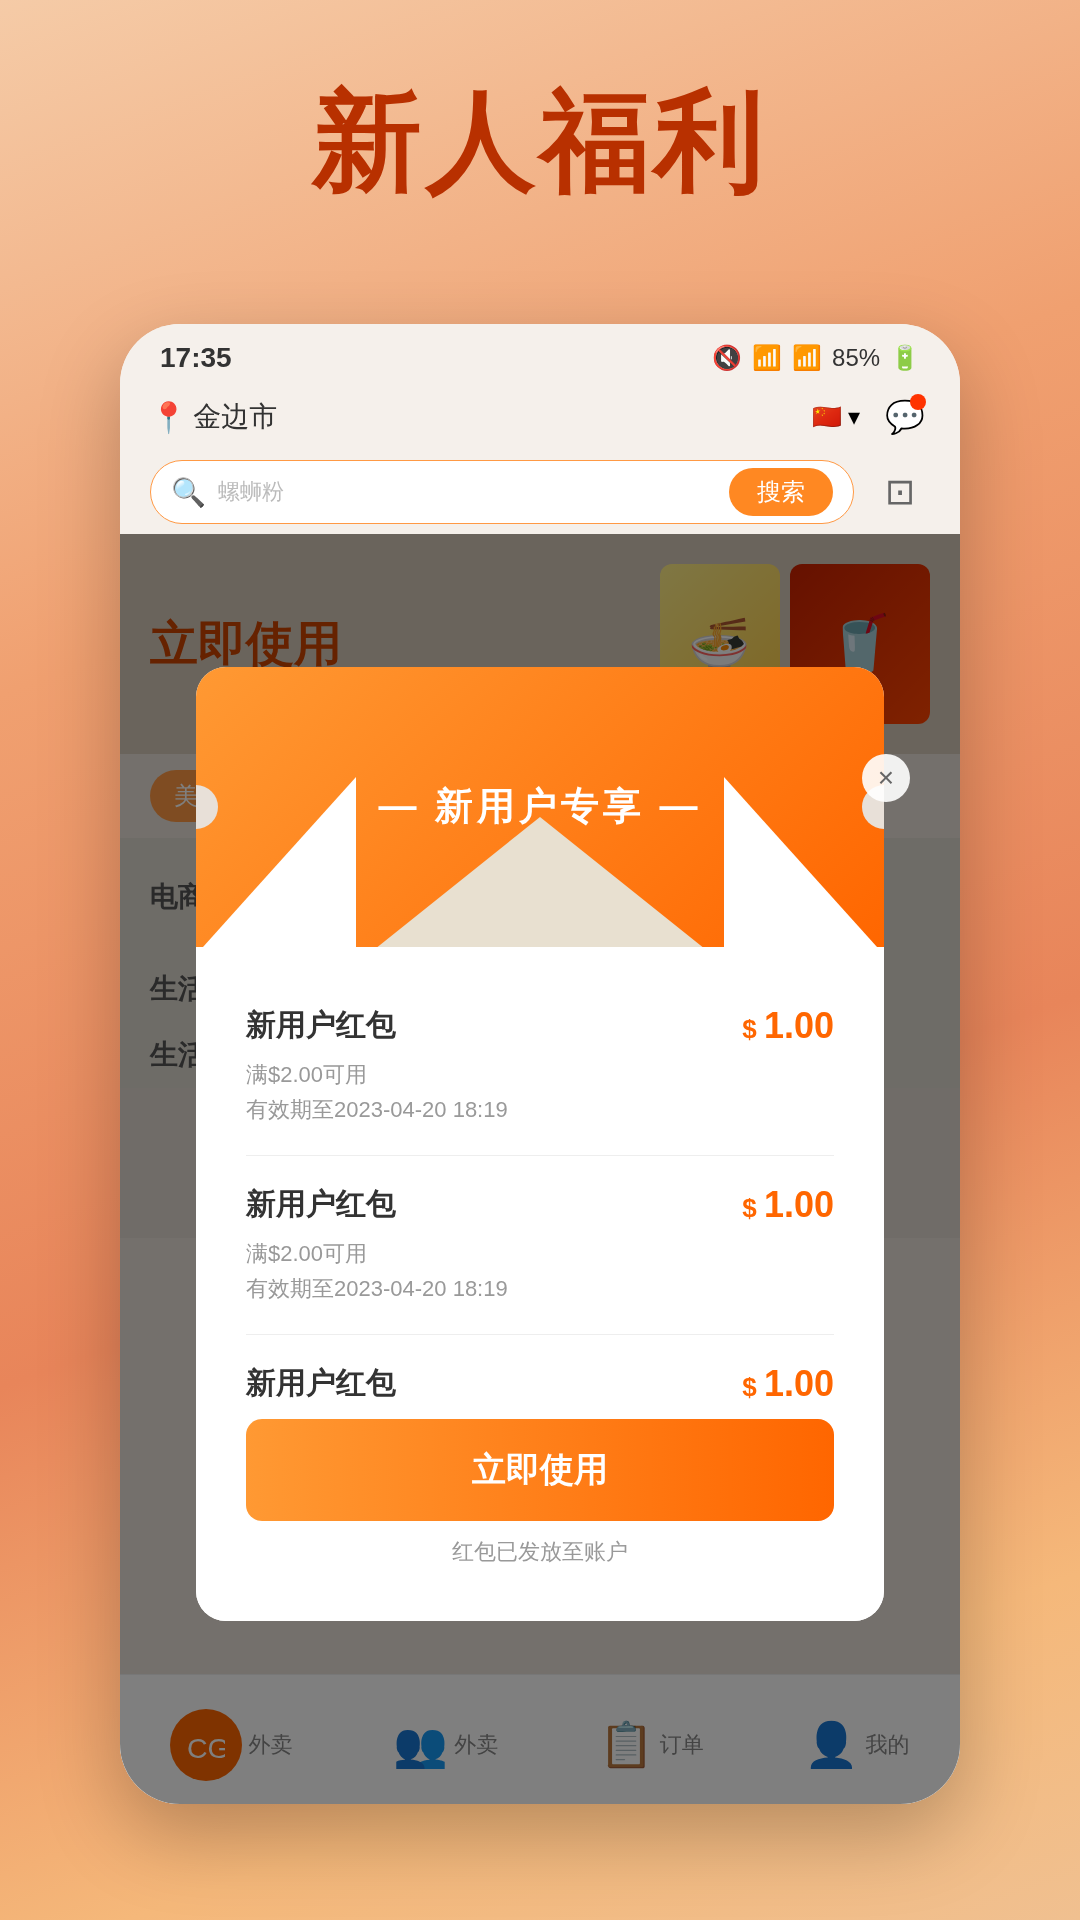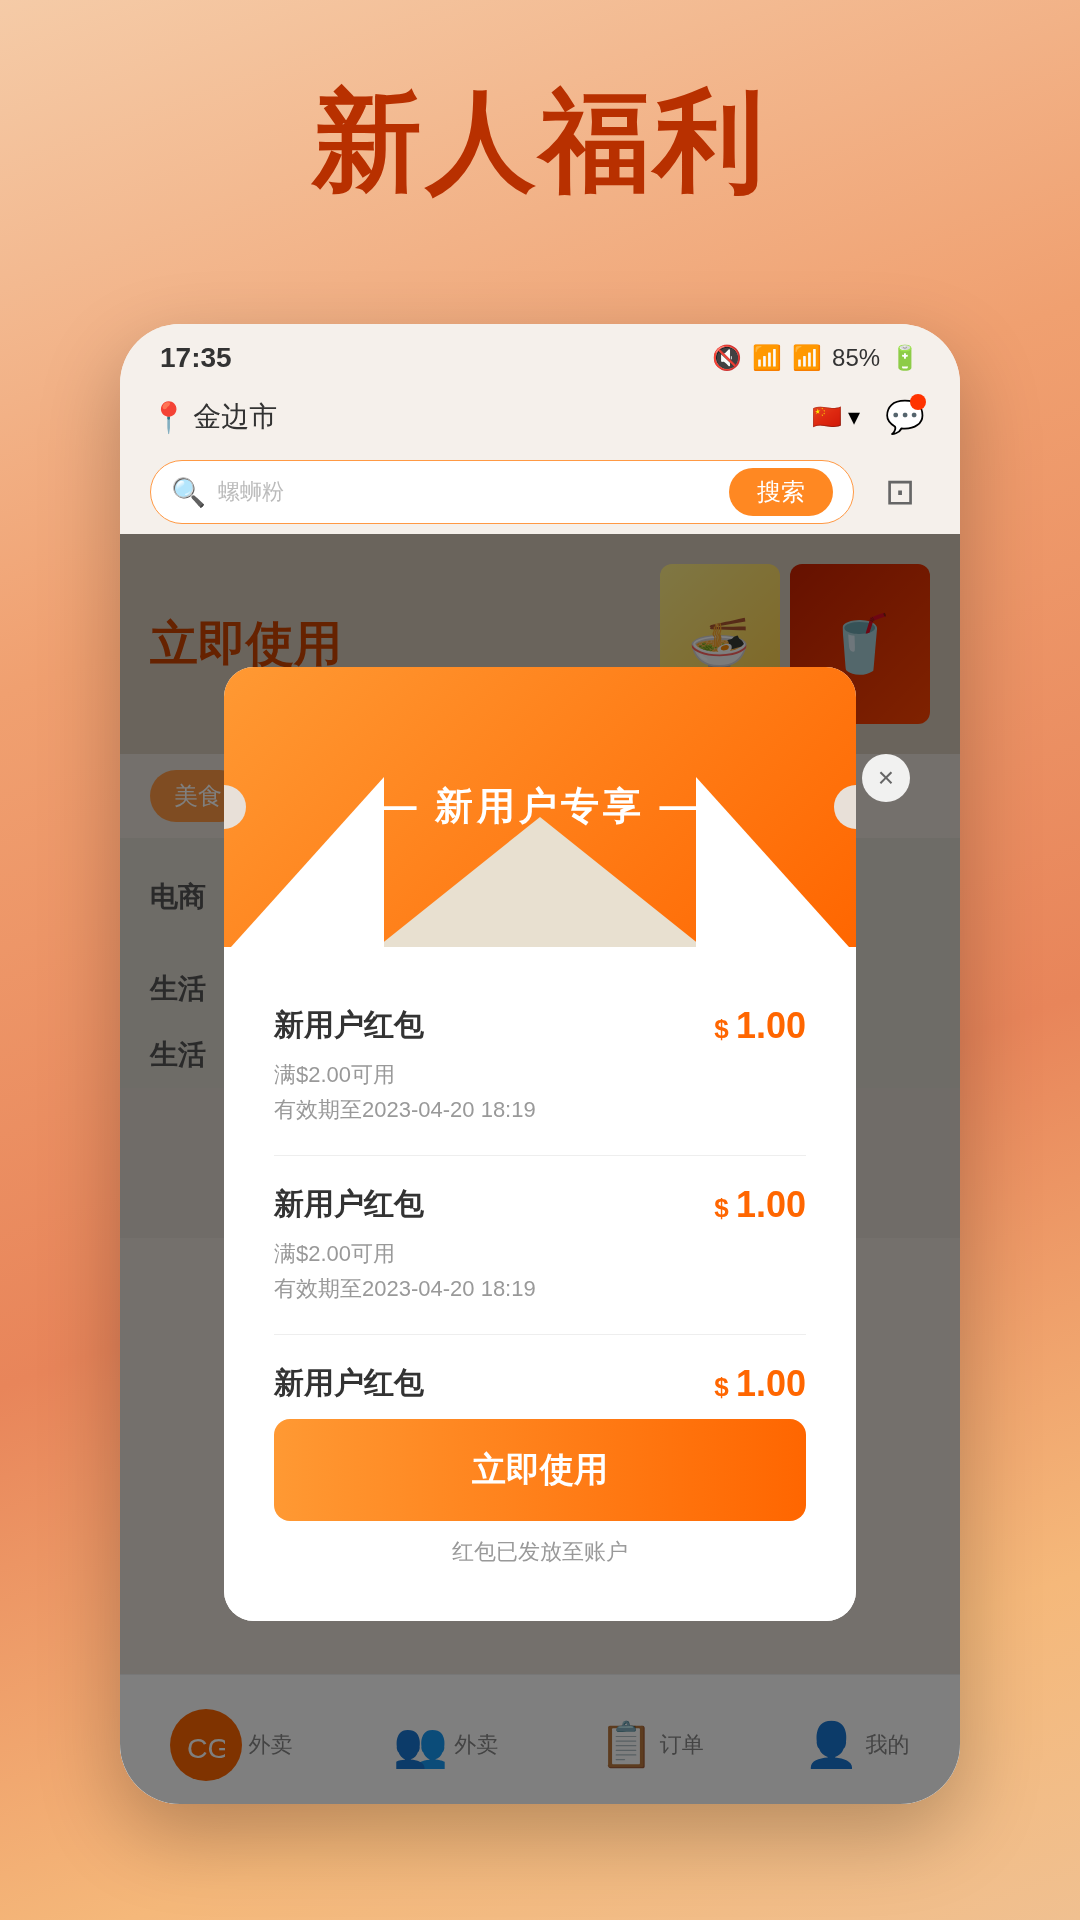--- a/index.html
+++ b/index.html
@@ -284,21 +284,21 @@
       display: flex;
       align-items: center;
       justify-content: center;
       font-size: 28px;
       color: #666;
       z-index: 101;
     }
 
     
     .coupon-modal {
-      width: 632px;
+      width: 688px;
       background: white;
       border-radius: 30px;
       overflow: hidden;
       position: relative;
       margin-top: -60px;
     }
 
     
     .coupon-header {
       background: linear-gradient(135deg, #ff9933 0%, #ff6600 100%);

